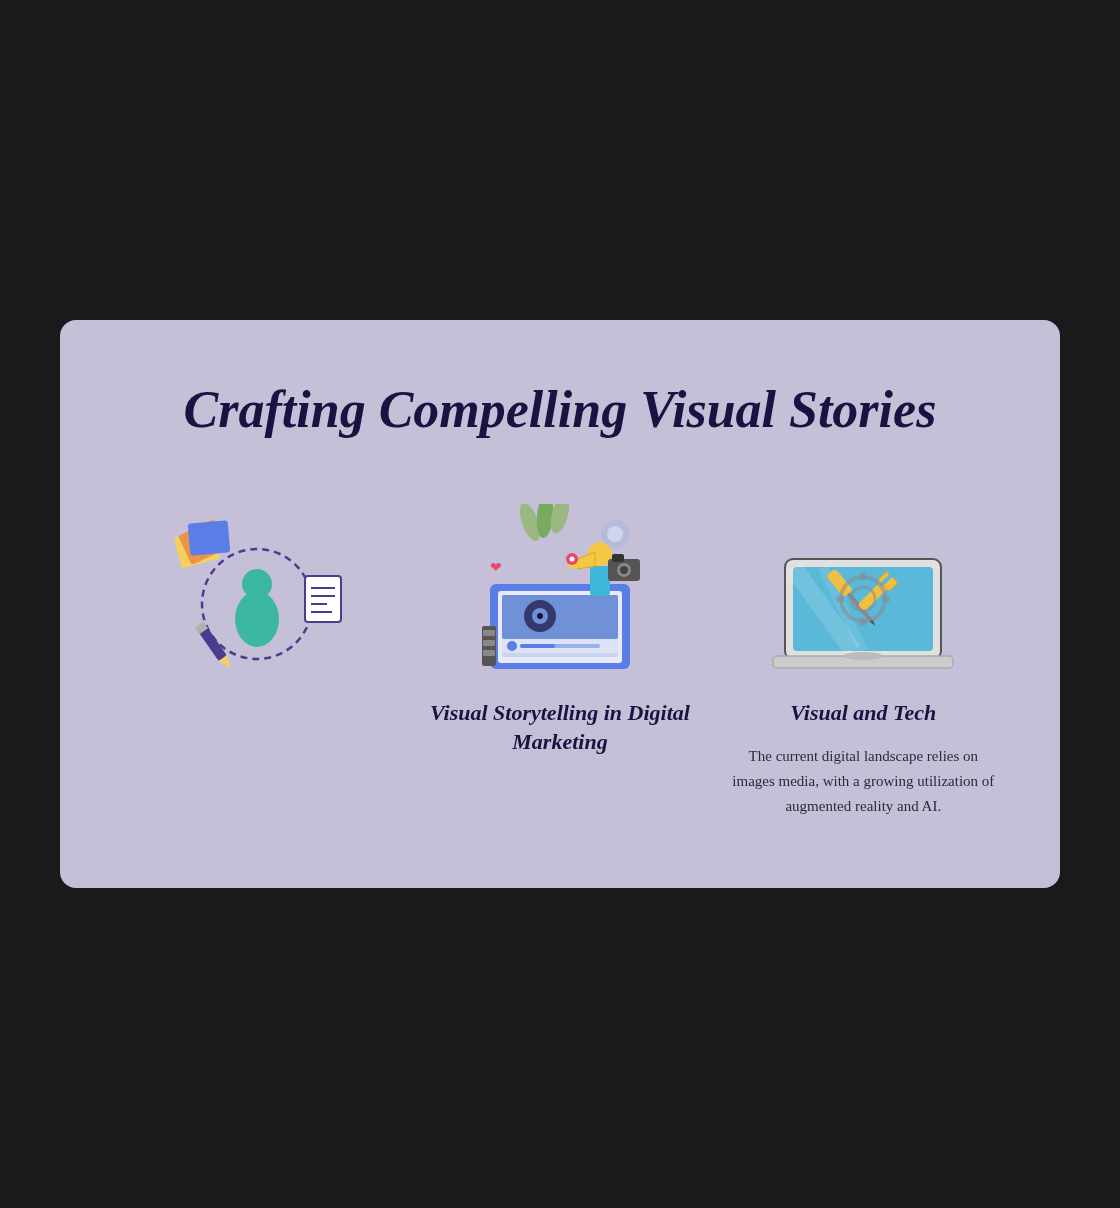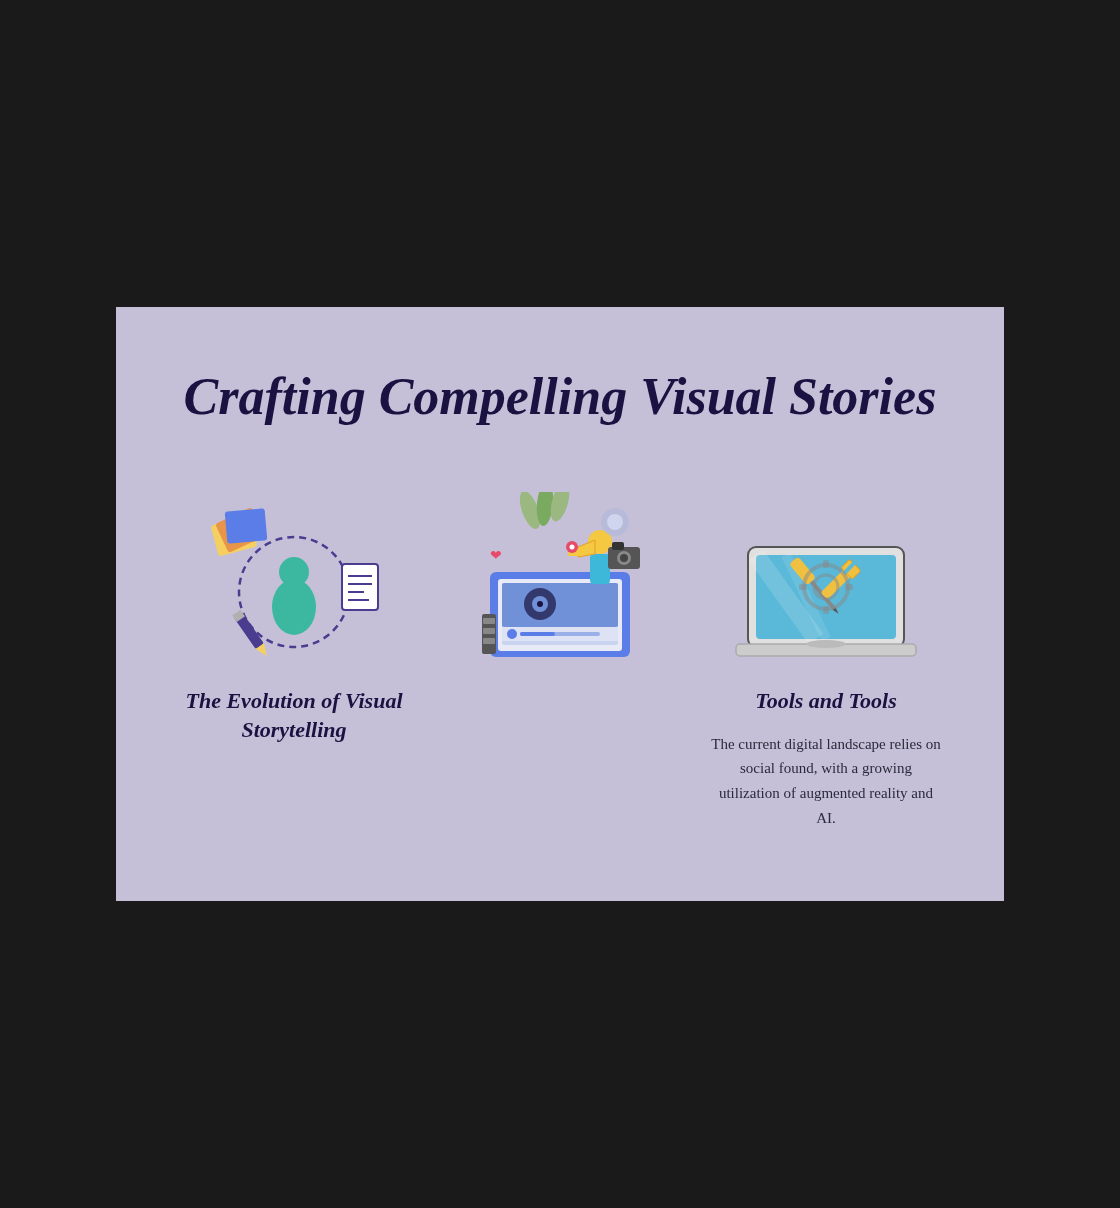--- a/index.html
+++ b/index.html
@@ -8,23 +8,23 @@
       background: #1a1a1a;
       display: flex;
       justify-content: center;
       align-items: center;
       min-height: 100vh;
       font-family: Georgia, serif;
     }
 
     .card {
       background: #c5c0d8;
-      width: 888px;
+      width: 1000px;
       padding: 60px 60px 70px;
-      border-radius: 0;
+      border-radius: 16px;
     }
 
     .main-title {
       font-family: 'Georgia', serif;
       font-weight: 900;
       font-size: 52px;
       color: #1a1240;
       text-align: center;
       line-height: 1.15;
       margin-bottom: 60px;
@@ -108,21 +108,20 @@
           <line x1="154" y1="100" x2="170" y2="100" stroke="#4a3d8f" stroke-width="2"></line>
           <line x1="154" y1="108" x2="175" y2="108" stroke="#4a3d8f" stroke-width="2"></line>
 
           <rect x="20" y="28" width="40" height="32" rx="3" fill="#f5d060" transform="rotate(-15,40,44)"></rect>
 
           <rect x="26" y="22" width="40" height="32" rx="3" fill="#e8954a" transform="rotate(-25,46,38)"></rect>
 
           <rect x="32" y="18" width="40" height="32" rx="3" fill="#5a7de8" transform="rotate(-5,52,34)"></rect>
         </svg>
       </div>
-      <h2 class="col-title">The Evolution of Visual Storytelling</h2>
     </div>
 
     <div class="column">
       <div class="icon-container">
         <svg class="icon-svg" viewBox="0 0 200 170" fill="none" xmlns="http://www.w3.org/2000/svg">
 
           <rect x="30" y="80" width="140" height="85" rx="6" fill="#5a7de8"></rect>
           <rect x="38" y="87" width="124" height="72" rx="3" fill="#e8eaf8"></rect>
 
           <rect x="42" y="91" width="116" height="62" rx="2" fill="#c8d4f0"></rect>
@@ -161,20 +160,21 @@
           <rect x="23" y="146" width="12" height="6" rx="1" fill="#888"></rect>
 
           <circle cx="155" cy="30" r="14" fill="#b0b8d8" opacity="0.7"></circle>
           <circle cx="155" cy="30" r="8" fill="#d0d8f0" opacity="0.9"></circle>
 
           <circle cx="112" cy="55" r="6" fill="#e84a6a"></circle>
           <polygon points="112,61 108,55 116,55" fill="#e84a6a"></polygon>
           <circle cx="112" cy="55" r="2.5" fill="white"></circle>
         </svg>
       </div>
+      <h2 class="col-title">Visual Storytelling in Digital Marketing</h2>
     </div>
 
     <div class="column">
       <div class="icon-container">
         <svg class="icon-svg" viewBox="0 0 200 170" fill="none" xmlns="http://www.w3.org/2000/svg">
 
           <rect x="22" y="55" width="156" height="100" rx="8" fill="#e0e0e0" stroke="#555" stroke-width="2"></rect>
 
           <rect x="30" y="63" width="140" height="84" rx="4" fill="#5ab8d8"></rect>
 
@@ -203,18 +203,18 @@
 
           <circle cx="100" cy="95" r="22" fill="none" stroke="#888" stroke-width="4" opacity="0.5"></circle>
           <circle cx="100" cy="95" r="12" fill="none" stroke="#888" stroke-width="3" opacity="0.5"></circle>
 
           <rect x="97" y="68" width="6" height="8" rx="2" fill="#888" opacity="0.5"></rect>
           <rect x="97" y="114" width="6" height="8" rx="2" fill="#888" opacity="0.5"></rect>
           <rect x="73" y="92" width="8" height="6" rx="2" fill="#888" opacity="0.5"></rect>
           <rect x="119" y="92" width="8" height="6" rx="2" fill="#888" opacity="0.5"></rect>
         </svg>
       </div>
-      <h2 class="col-title">Tools and Tools</h2>
-      <p class="col-body">The current digital landscape relies on social found, with a growing utilization of augmented reality and AI.</p>
+      <h2 class="col-title">Visual and Tech</h2>
+      <p class="col-body">The current digital landscape relies on images media, with a growing utilization of augmented reality and AI.</p>
     </div>
 
   </div>
 </div>
 
 </body></html>

